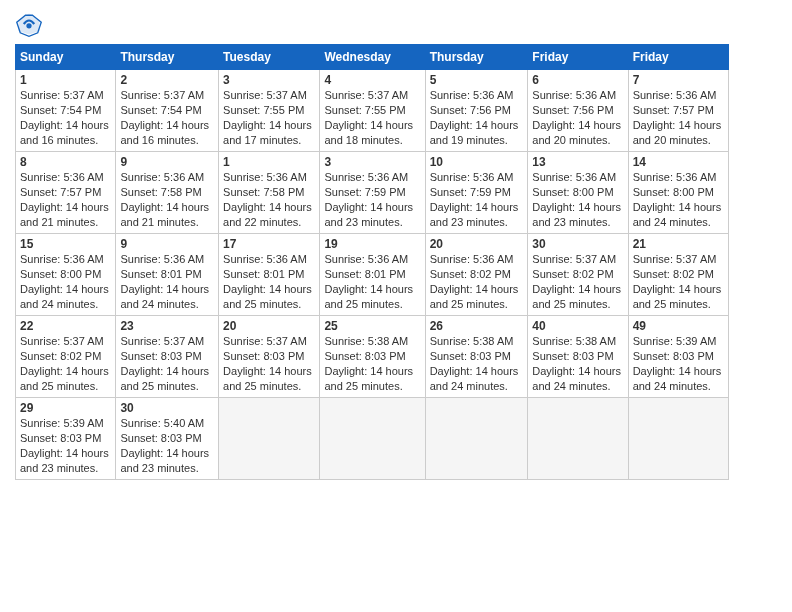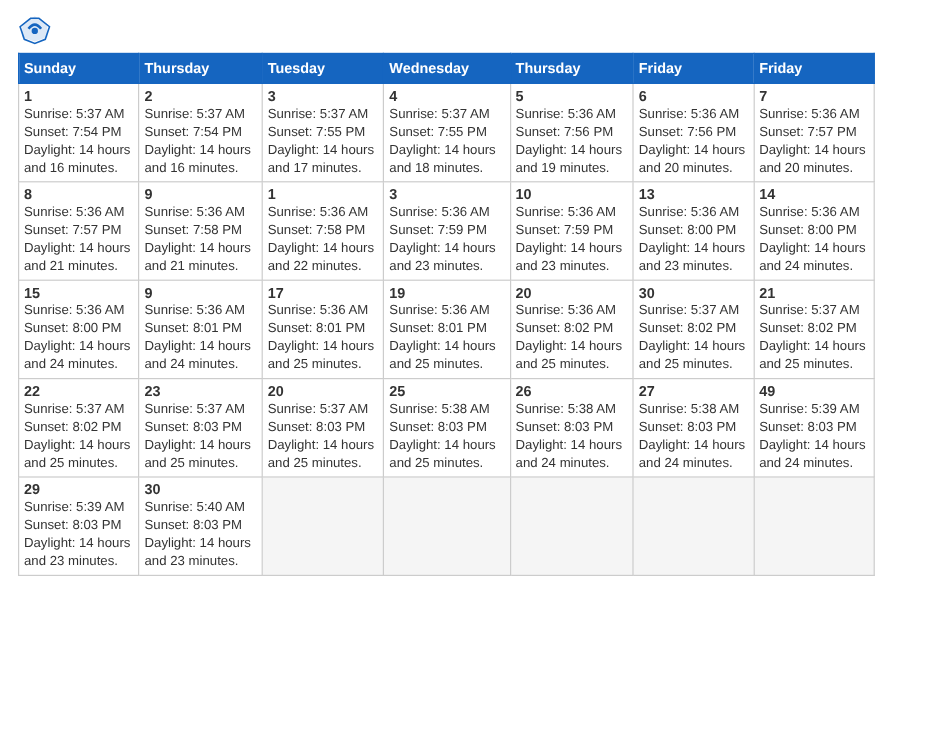--- a/index.html
+++ b/index.html
@@ -286,21 +286,21 @@
 Sunset: 8:03 PM
 Daylight: 14 hours and 25 minutes.</div>
           </td>
           <td>
             <span class="day-num">26</span>
             <div class="day-info" style="white-space: pre-line;">Sunrise: 5:38 AM
 Sunset: 8:03 PM
 Daylight: 14 hours and 24 minutes.</div>
           </td>
           <td>
-            <span class="day-num">27</span>
+            <span class="day-num">40</span>
             <div class="day-info" style="white-space: pre-line;">Sunrise: 5:38 AM
 Sunset: 8:03 PM
 Daylight: 14 hours and 24 minutes.</div>
           </td>
           <td>
             <span class="day-num">49</span>
             <div class="day-info" style="white-space: pre-line;">Sunrise: 5:39 AM
 Sunset: 8:03 PM
 Daylight: 14 hours and 24 minutes.</div>
           </td>

